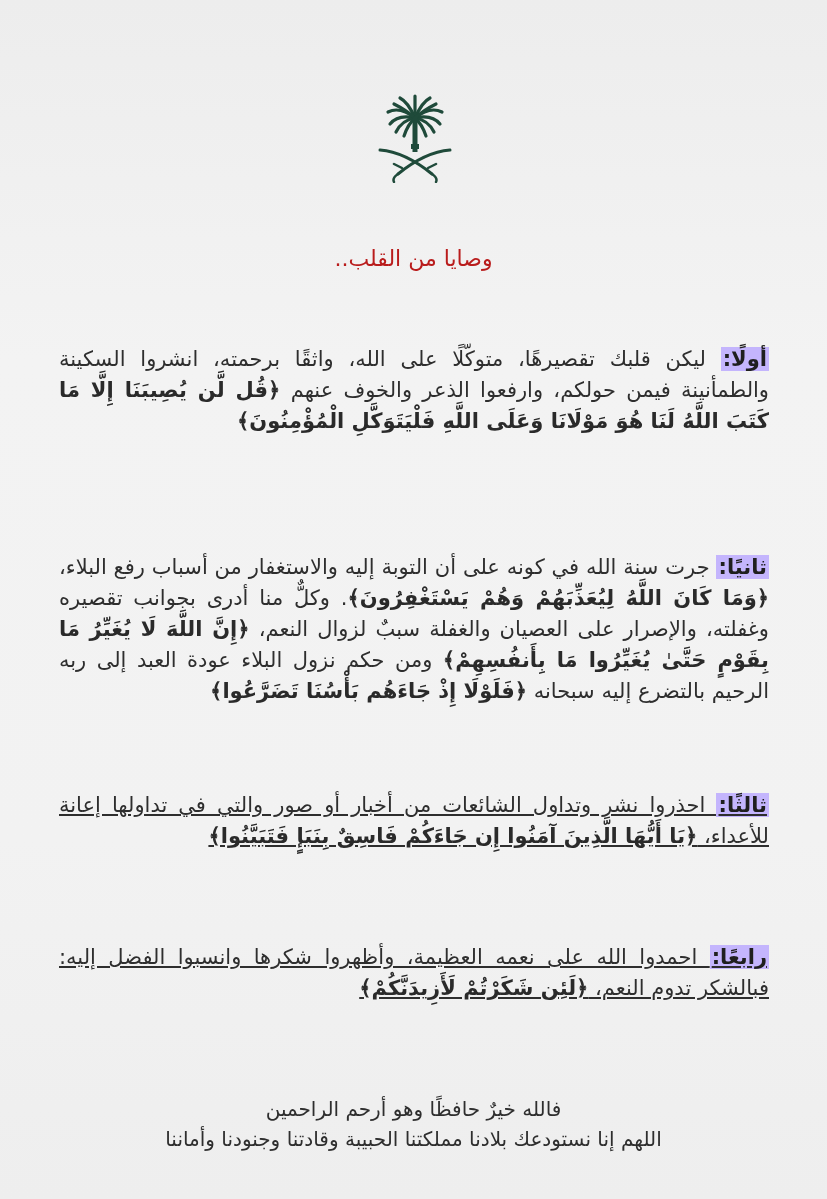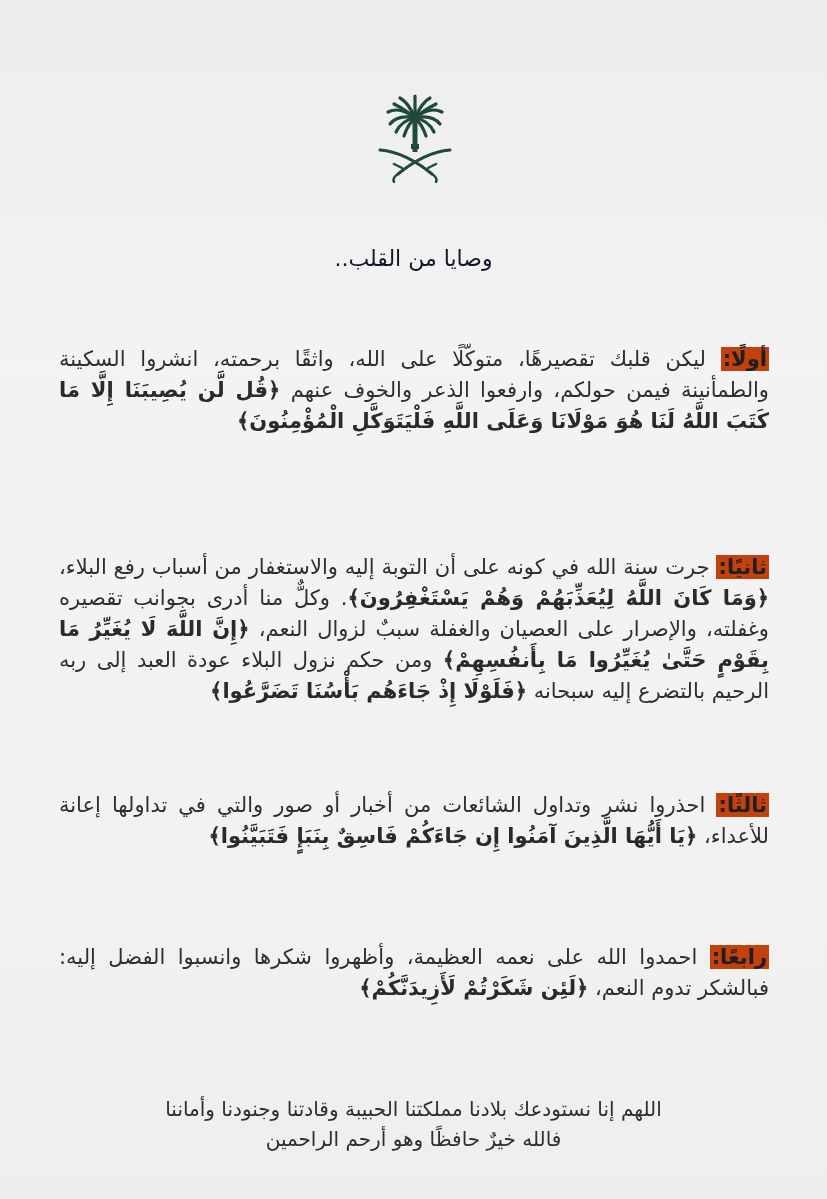--- a/index.html
+++ b/index.html
@@ -28,48 +28,48 @@
     width: 90px;
     height: 95px;
   }
   .title {
     position: absolute;
     top: 246px;
     left: 0;
     width: 827px;
     text-align: center;
     font-size: 22px;
-    color: #0f172a;
+    color: #b91c1c;
     direction: rtl;
   }
   .section {
     position: absolute;
     right: 58px;
     width: 710px;
     direction: rtl;
     text-align: justify;
     text-align-last: right;
     font-size: 21px;
     line-height: 31px;
     color: #2e2e2e;
   }
   .label {
-    background: #c2410c;
+    background: #c4b5fd;
     font-weight: bold;
     color: #1f1f1f;
     padding: 0 2px;
   }
   .verse {
     font-weight: bold;
     color: #2a2a2a;
   }
   .s1 { top: 344px; }
   .s2 { top: 552px; }
-  .s3 { top: 790px; }
-  .s4 { top: 942px; }
+  .s3 { top: 790px; text-decoration: underline; }
+  .s4 { top: 942px; text-decoration: underline; }
   .closing {
     position: absolute;
     top: 1094px;
     left: 0;
     width: 827px;
     text-align: center;
     font-size: 20px;
     line-height: 30px;
     color: #2e2e2e;
     direction: rtl;
@@ -130,17 +130,17 @@
 
   <div class="section s3">
     <span class="label">ثالثًا:</span><span> احذروا نشر وتداول الشائعات من أخبار أو صور والتي في تداولها إعانة للأعداء، </span><span class="verse">﴿يَا أَيُّهَا الَّذِينَ آمَنُوا إِن جَاءَكُمْ فَاسِقٌ بِنَبَإٍ فَتَبَيَّنُوا﴾</span>
   </div>
 
   <div class="section s4">
     <span class="label">رابعًا:</span><span> احمدوا الله على نعمه العظيمة، وأظهروا شكرها وانسبوا الفضل إليه: فبالشكر تدوم النعم، </span><span class="verse">﴿لَئِن شَكَرْتُمْ لَأَزِيدَنَّكُمْ﴾</span>
   </div>
 
   <div class="closing">
+    <div>فالله خيرٌ حافظًا وهو أرحم الراحمين</div>
     <div>اللهم إنا نستودعك بلادنا مملكتنا الحبيبة وقادتنا وجنودنا وأماننا</div>
-    <div>فالله خيرٌ حافظًا وهو أرحم الراحمين</div>
   </div>
 
 </div>
 
 </body></html>

